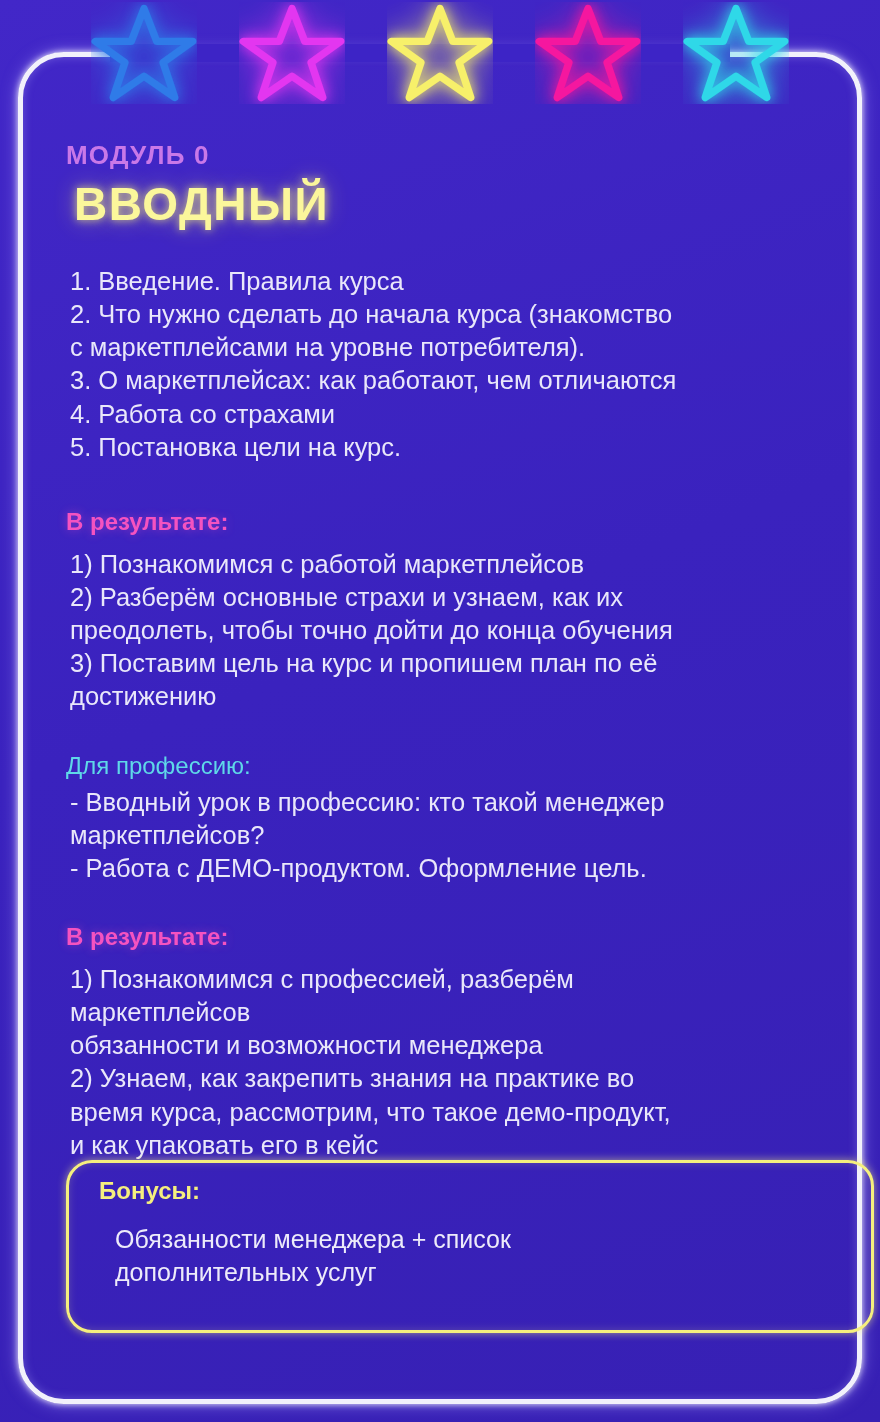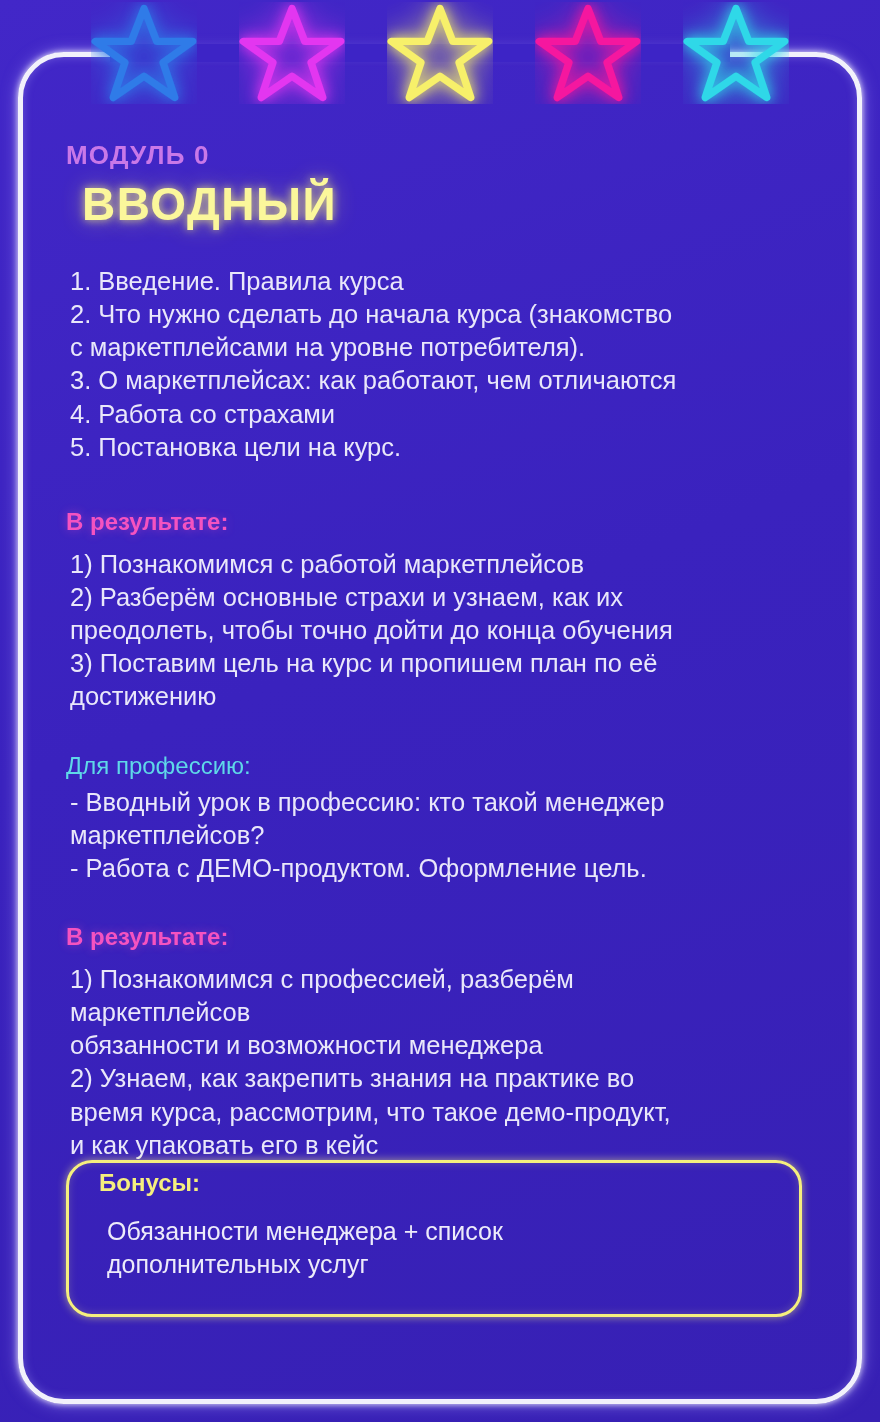--- a/index.html
+++ b/index.html
@@ -86,21 +86,21 @@
     letter-spacing: 1.2px;
     color: #C978E8;
     margin: 0 0 6px 0;
     font-weight: 700;
   }
   .module-title {
     font-size: 46px;
     font-weight: 700;
     letter-spacing: 1.5px;
     color: #FBF79B;
-    margin: 0 0 34px 8px;
+    margin: 0 0 34px 0;
     text-shadow:
       0 0 8px rgba(250,245,120,0.75),
       0 0 22px rgba(250,240,110,0.45);
     padding-left: 8px;
   }
 
   .para {
     font-size: 25.5px;
     line-height: 1.30;
     color: #E9E7FA;
@@ -123,41 +123,41 @@
     font-weight: 400;
     color: #5FD8E8;
     margin: 0 0 6px 0;
   }
 
   
   .bonus-box {
     position: absolute;
     left: 66px;
     top: 1160px;
-    width: 736px;
+    width: 808px;
     border: 3px solid #F5EF7E;
     border-radius: 26px;
     box-sizing: border-box;
-    padding: 6px 30px 26px 30px;
+    padding: 14px 30px 26px 30px;
     box-shadow:
       0 0 8px rgba(245,239,126,0.6),
       inset 0 0 8px rgba(245,239,126,0.22);
     z-index: 6;
   }
   .bonus-title {
     font-size: 24px;
     font-weight: 700;
     color: #F5EF7E;
     margin: 0 0 18px 0;
   }
   .bonus-text {
     font-size: 25px;
     line-height: 1.30;
     color: #EDEBFA;
-    margin: 8px;
+    margin: 16px;
   }
   .bonus-text .ln { display: block; }
 </style>
 </head>
 <body>
 
 <div class="slide">
 
   <div class="frame"></div>
   <div class="frame-gap g1"></div>

